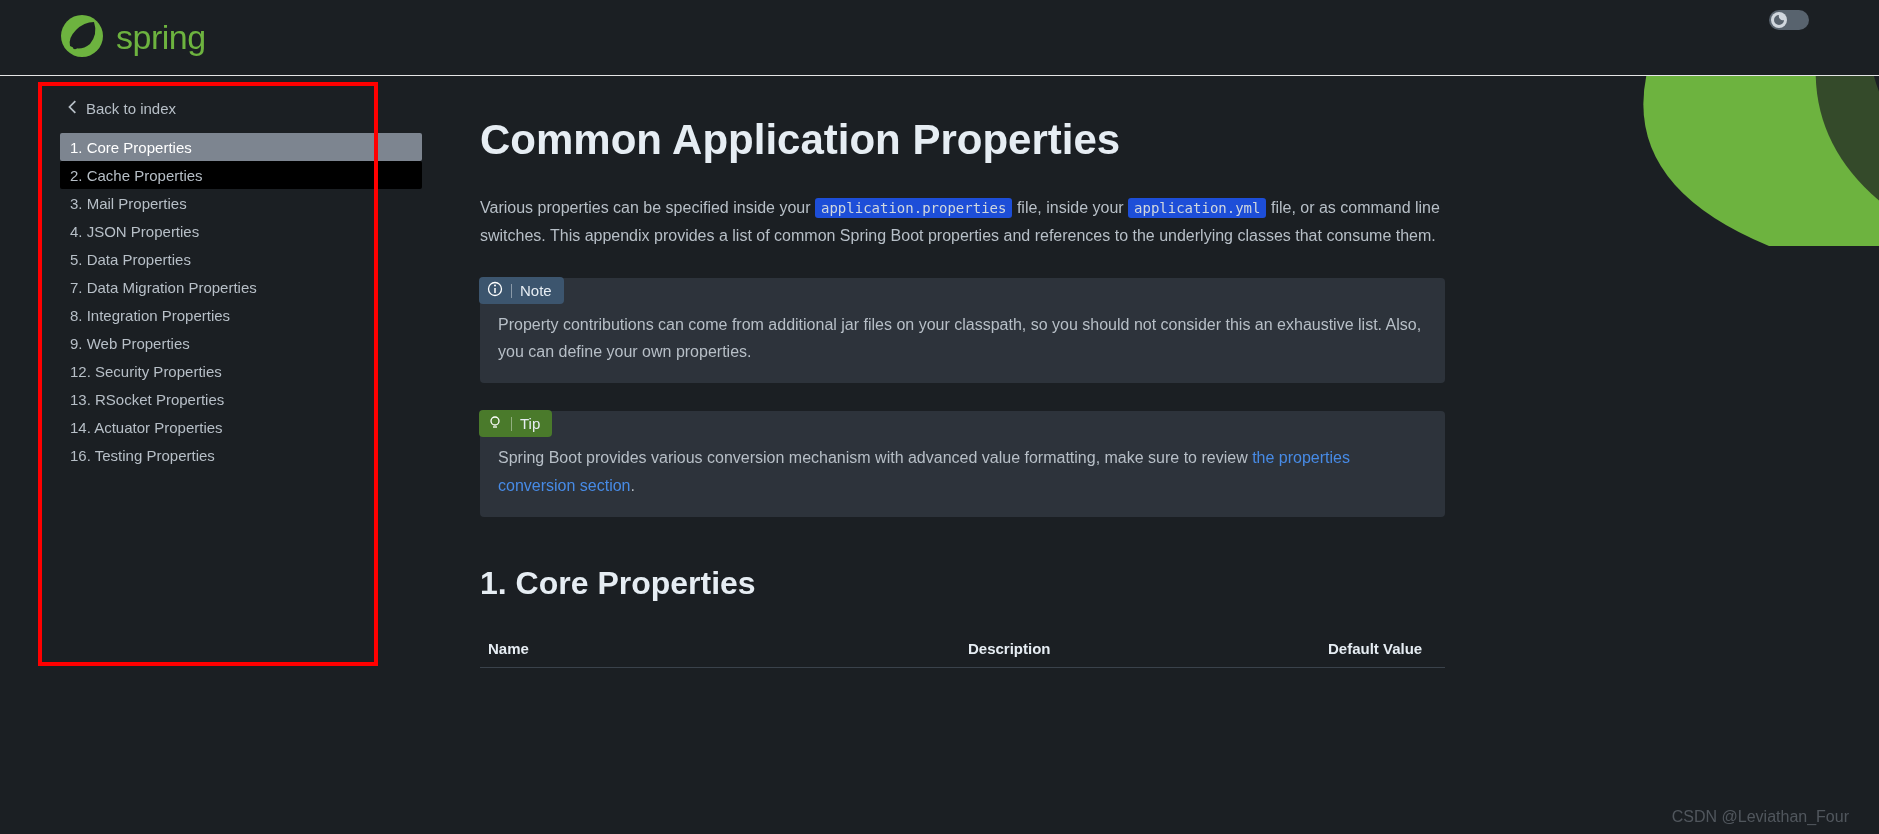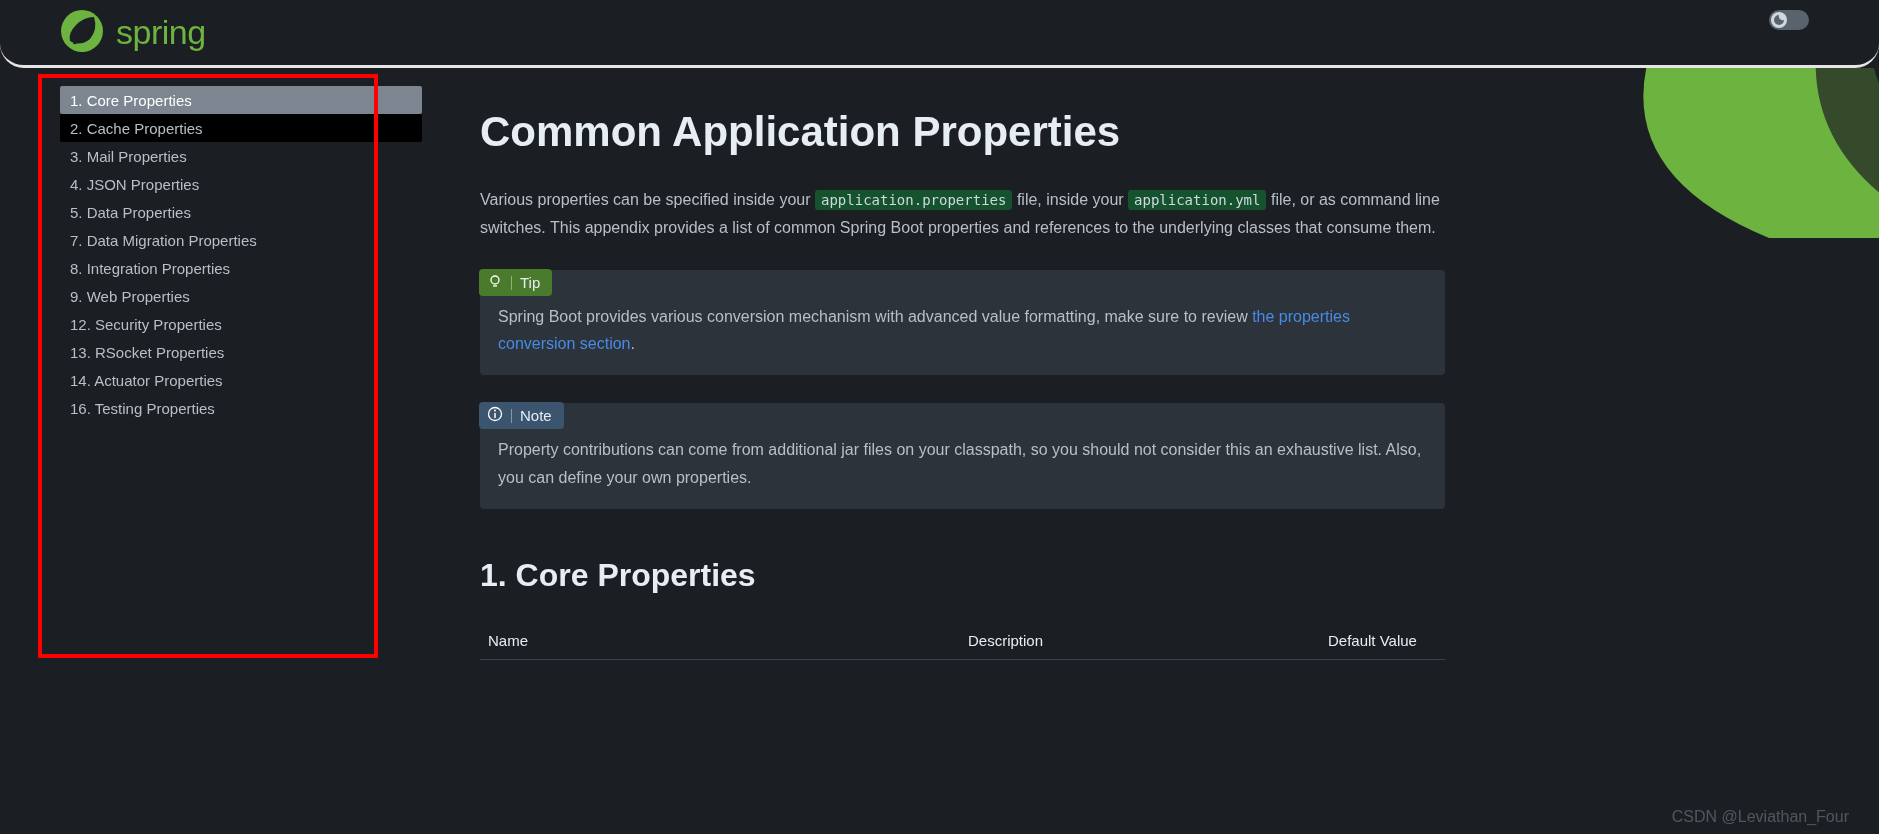--- a/index.html
+++ b/index.html
@@ -6,27 +6,26 @@
   body {
     background: #1b1f23;
     color: #c9d1d9;
     font-family: -apple-system, BlinkMacSystemFont, "Segoe UI", Helvetica, Arial, sans-serif;
     width: 1879px;
     height: 834px;
     overflow: hidden;
     position: relative;
   }
   .header {
-    height: 68px;
+    height: 76px;
     display: flex;
     align-items: center;
     padding: 0 60px;
-    border-bottom: 3px solid #e5e5e5;
-    position: relative;
-    border-radius: 24px;
+    border-bottom: 1px solid #e5e5e5;
+    position: relative;
   }
   .logo-wrap {
     display: flex;
     align-items: center;
     gap: 12px;
   }
   .logo-icon {
     width: 44px;
     height: 44px;
   }
@@ -123,21 +122,21 @@
     margin-bottom: 30px;
   }
   .intro {
     font-size: 16px;
     line-height: 1.75;
     color: #b7bfc7;
     max-width: 980px;
     margin-bottom: 28px;
   }
   code.inline {
-    background: #14532d;
+    background: #1d4ed8;
     color: #d0d7de;
     font-family: "SFMono-Regular", Consolas, monospace;
     font-size: 14px;
     padding: 2px 6px;
     border-radius: 3px;
   }
   .callout {
     background: #2d333b;
     border-radius: 4px;
     margin-bottom: 28px;
@@ -178,21 +177,21 @@
     margin-top: 48px;
     margin-bottom: 28px;
   }
   .table {
     width: 965px;
     border-collapse: collapse;
   }
   .table th {
     text-align: left;
     font-size: 15px;
-    font-weight: 400;
+    font-weight: 700;
     color: #e6edf3;
     padding: 10px 8px;
     border-bottom: 1px solid #3a424b;
   }
   .th-name { width: 480px; }
   .th-desc { width: 360px; }
   .watermark {
     position: absolute;
     bottom: 8px;
     right: 30px;
@@ -220,20 +219,28 @@
       <svg width="10" height="10" viewBox="0 0 10 10">
           <path d="M5 0 A5 5 0 1 0 10 5 A4 4 0 0 1 5 0Z" fill="#58636e"></path>
         </svg>
     </div>
   </div>
 </div>
 
 <div class="main">
   <aside class="sidebar">
     <div class="annotation-box"></div>
+    <div class="back-link">
+      <span>
+        <svg viewBox="0 0 8 12">
+            <path d="M6 1 L1 6 L6 11" stroke="#b7bfc7" stroke-width="1.5" fill="none"></path>
+          </svg>
+      </span>
+      <span>Back to index</span>
+    </div>
     <ul class="nav-list">
       <li class="nav-item active">1. Core Properties</li>
       <li class="nav-item hover">2. Cache Properties</li>
       <li class="nav-item">3. Mail Properties</li>
       <li class="nav-item">4. JSON Properties</li>
       <li class="nav-item">5. Data Properties</li>
       <li class="nav-item">7. Data Migration Properties</li>
       <li class="nav-item">8. Integration Properties</li>
       <li class="nav-item">9. Web Properties</li>
       <li class="nav-item">12. Security Properties</li>
@@ -250,50 +257,50 @@
       <path d="M 330 0 Q 330 90 420 140 L 420 0 Z" fill="#1b1f23"></path>
     </svg>
 
     <h1 class="page-title">Common Application Properties</h1>
 
     <p class="intro">
       <span>Various properties can be specified inside your </span><code class="inline">application.properties</code><span> file, inside your </span><code class="inline">application.yml</code><span> file, or as command line switches. This appendix provides a list of common Spring Boot properties and references to the underlying classes that consume them.</span>
     </p>
 
     <div class="callout">
+      <div class="callout-head note">
+        <span>
+          <svg viewBox="0 0 16 16">
+              <circle cx="8" cy="8" r="6.5" fill="none" stroke="#fff" stroke-width="1.3"></circle>
+              <line x1="8" y1="7" x2="8" y2="12" stroke="#fff" stroke-width="1.5"></line>
+              <circle cx="8" cy="4.5" r="1" fill="#fff"></circle>
+            </svg>
+        </span>
+        <span class="sep"></span>
+        <span>Note</span>
+      </div>
+      <div class="callout-body">Property contributions can come from additional jar files on your classpath, so you should not consider this an exhaustive list. Also, you can define your own properties.</div>
+    </div>
+
+    <div class="callout">
       <div class="callout-head tip">
         <span>
           <svg viewBox="0 0 16 16">
               <circle cx="8" cy="7" r="4" fill="none" stroke="#fff" stroke-width="1.3"></circle>
               <line x1="6" y1="13" x2="10" y2="13" stroke="#fff" stroke-width="1.3"></line>
             </svg>
         </span>
         <span class="sep"></span>
         <span>Tip</span>
       </div>
       <div class="callout-body">
         <span>Spring Boot provides various conversion mechanism with advanced value formatting, make sure to review </span><a href="#">the properties conversion section</a><span>.</span>
       </div>
     </div>
 
-    <div class="callout">
-      <div class="callout-head note">
-        <span>
-          <svg viewBox="0 0 16 16">
-              <circle cx="8" cy="8" r="6.5" fill="none" stroke="#fff" stroke-width="1.3"></circle>
-              <line x1="8" y1="7" x2="8" y2="12" stroke="#fff" stroke-width="1.5"></line>
-              <circle cx="8" cy="4.5" r="1" fill="#fff"></circle>
-            </svg>
-        </span>
-        <span class="sep"></span>
-        <span>Note</span>
-      </div>
-      <div class="callout-body">Property contributions can come from additional jar files on your classpath, so you should not consider this an exhaustive list. Also, you can define your own properties.</div>
-    </div>
-
     <h2 class="section-title">1. Core Properties</h2>
 
     <table class="table">
       <thead>
         <tr>
           <th class="th-name">Name</th>
           <th class="th-desc">Description</th>
           <th>Default Value</th>
         </tr>
       </thead>

